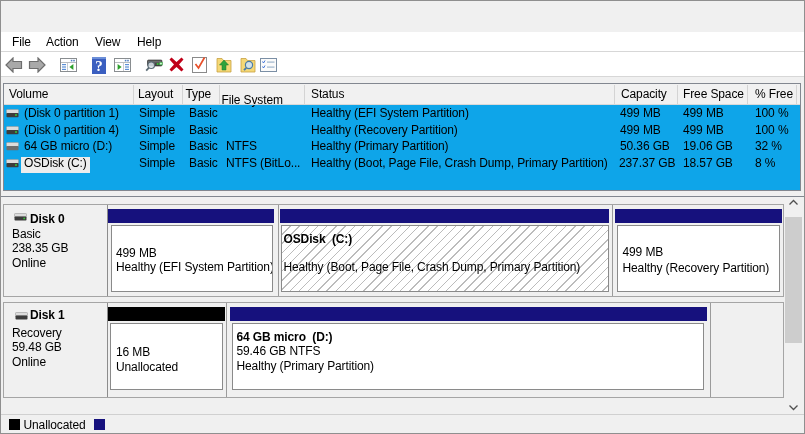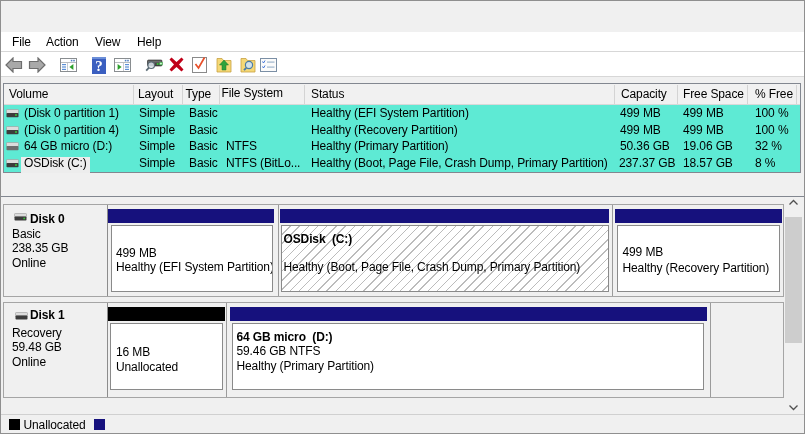--- a/index.html
+++ b/index.html
@@ -7,21 +7,21 @@
 .t12{font-size:12px;color:#000;white-space:nowrap;letter-spacing:-0.12px;}
 #border{position:absolute;inset:0;border:1px solid #8f8f8f;z-index:90;pointer-events:none;}
 
 #title{left:1px;top:1px;width:803px;height:31px;background:#ffffff;}
 
 #menu{left:1px;top:32px;width:803px;height:19px;background:#ffffff;border-bottom:1px solid #d7d7d7;}
 
 #tools{left:1px;top:52px;width:803px;height:24px;background:#ffffff;border-bottom:1px solid #d7d7d7;}
 .sep{position:absolute;top:57px;width:1px;height:16px;background:#b5b5b5;}
 
-#list{left:3px;top:83px;width:798px;height:90px;background:#5eead4;border:1px solid #828790;box-sizing:border-box;}
+#list{left:3px;top:83px;width:798px;height:108px;background:#0ea5e9;border:1px solid #828790;box-sizing:border-box;}
 .hdrline{position:absolute;top:1px;height:18.5px;width:1px;background:#d4d4d4;}
 #hdrbot{position:absolute;top:19.5px;left:0;width:796px;height:1px;background:#d9d9d9;}
 .cell{position:absolute;font-size:12px;color:#000;white-space:nowrap;letter-spacing:-0.12px;}
 
 #panetop{left:0px;top:196px;width:805px;height:1px;background:#828790;}
 .band{position:absolute;left:3px;width:781px;background:#f0f0f0;border:1px solid #a5a5a5;box-sizing:border-box;}
 .bandsep{position:absolute;left:103px;top:0;bottom:0;width:1px;background:#8c8c8c;}
 .bar{position:absolute;}
 .pbox{position:absolute;background:#fff;border:1px solid #8a8a8a;box-sizing:border-box;overflow:hidden;}
 .ptxt{position:absolute;font-size:12px;white-space:nowrap;letter-spacing:-0.12px;}
@@ -124,21 +124,21 @@
     <rect x="7" y="8.5" width="7.5" height="1.2" fill="#9fb6cc"></rect>
   </svg>
 </div>
 
 <div class="abs" id="list">
 
   <div class="abs" style="left:0;top:0;width:796px;height:19.5px;background:#f1f1f1;"></div>
   <div class="cell" style="left:5px;top:3px;">Volume</div>
   <div class="cell" style="left:134px;top:3px;">Layout</div>
   <div class="cell" style="left:181.5px;top:3px;">Type</div>
-  <div class="cell" style="left:217.5px;top:2px;">File System</div>
+  <div class="cell" style="left:217.5px;top:9px;">File System</div>
   <div class="cell" style="left:307px;top:3px;">Status</div>
   <div class="cell" style="left:617px;top:3px;">Capacity</div>
   <div class="cell" style="left:679px;top:3px;">Free Space</div>
   <div class="cell" style="left:751px;top:3px;">% Free</div>
   <div class="hdrline" style="left:129px;"></div>
   <div class="hdrline" style="left:178px;"></div>
   <div class="hdrline" style="left:215px;"></div>
   <div class="hdrline" style="left:300px;"></div>
   <div class="hdrline" style="left:610px;"></div>
   <div class="hdrline" style="left:673px;"></div>

